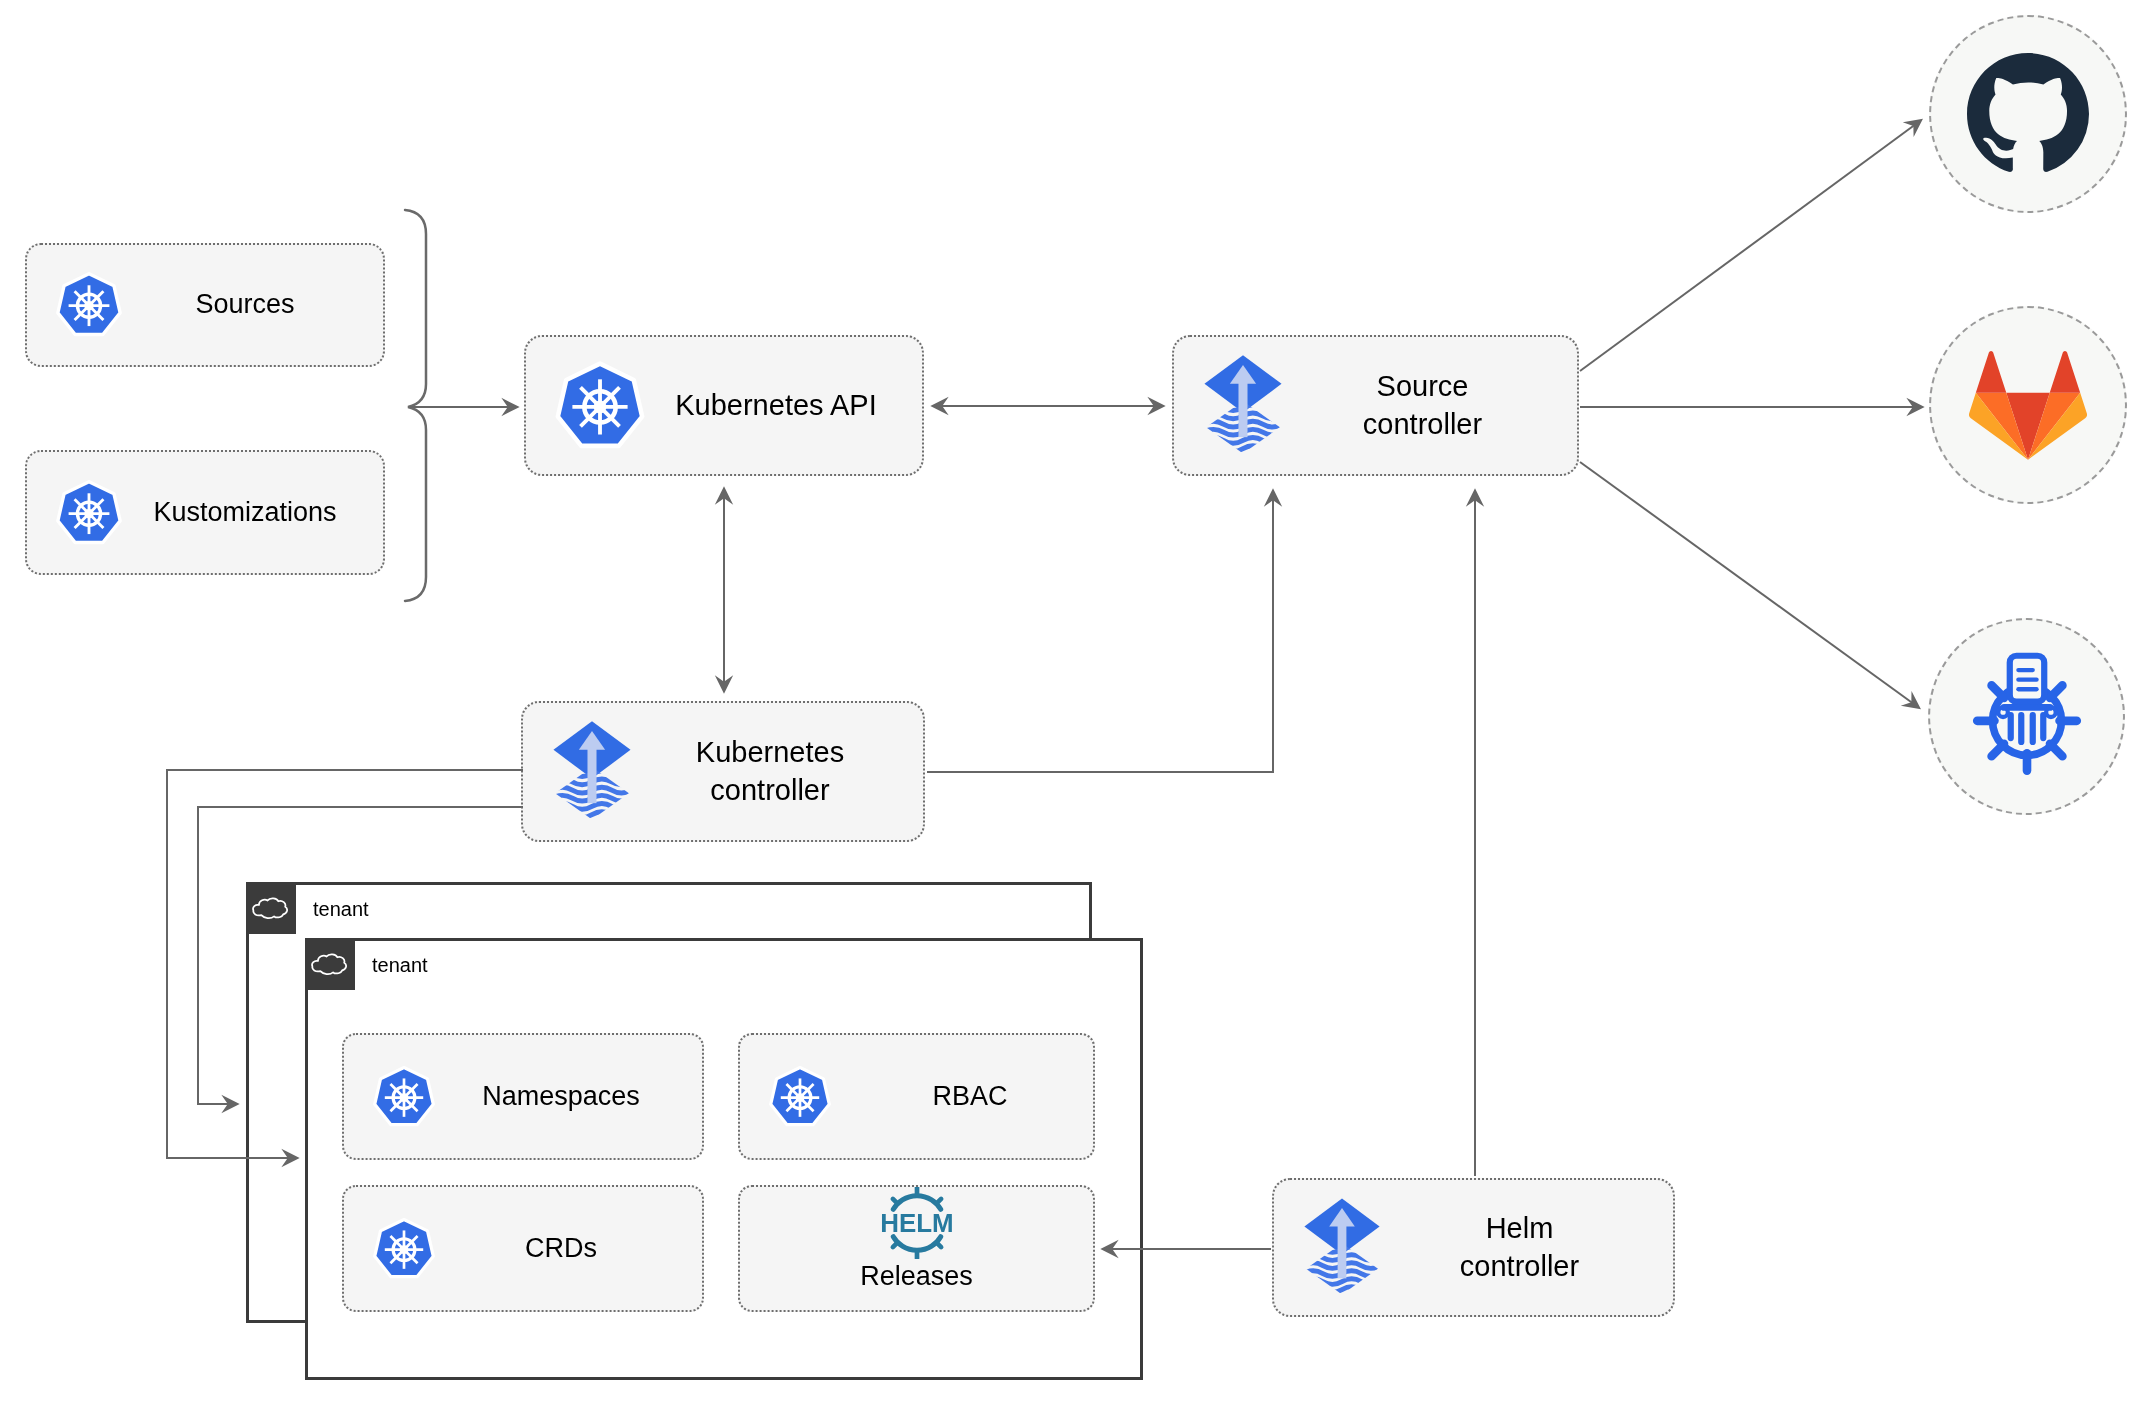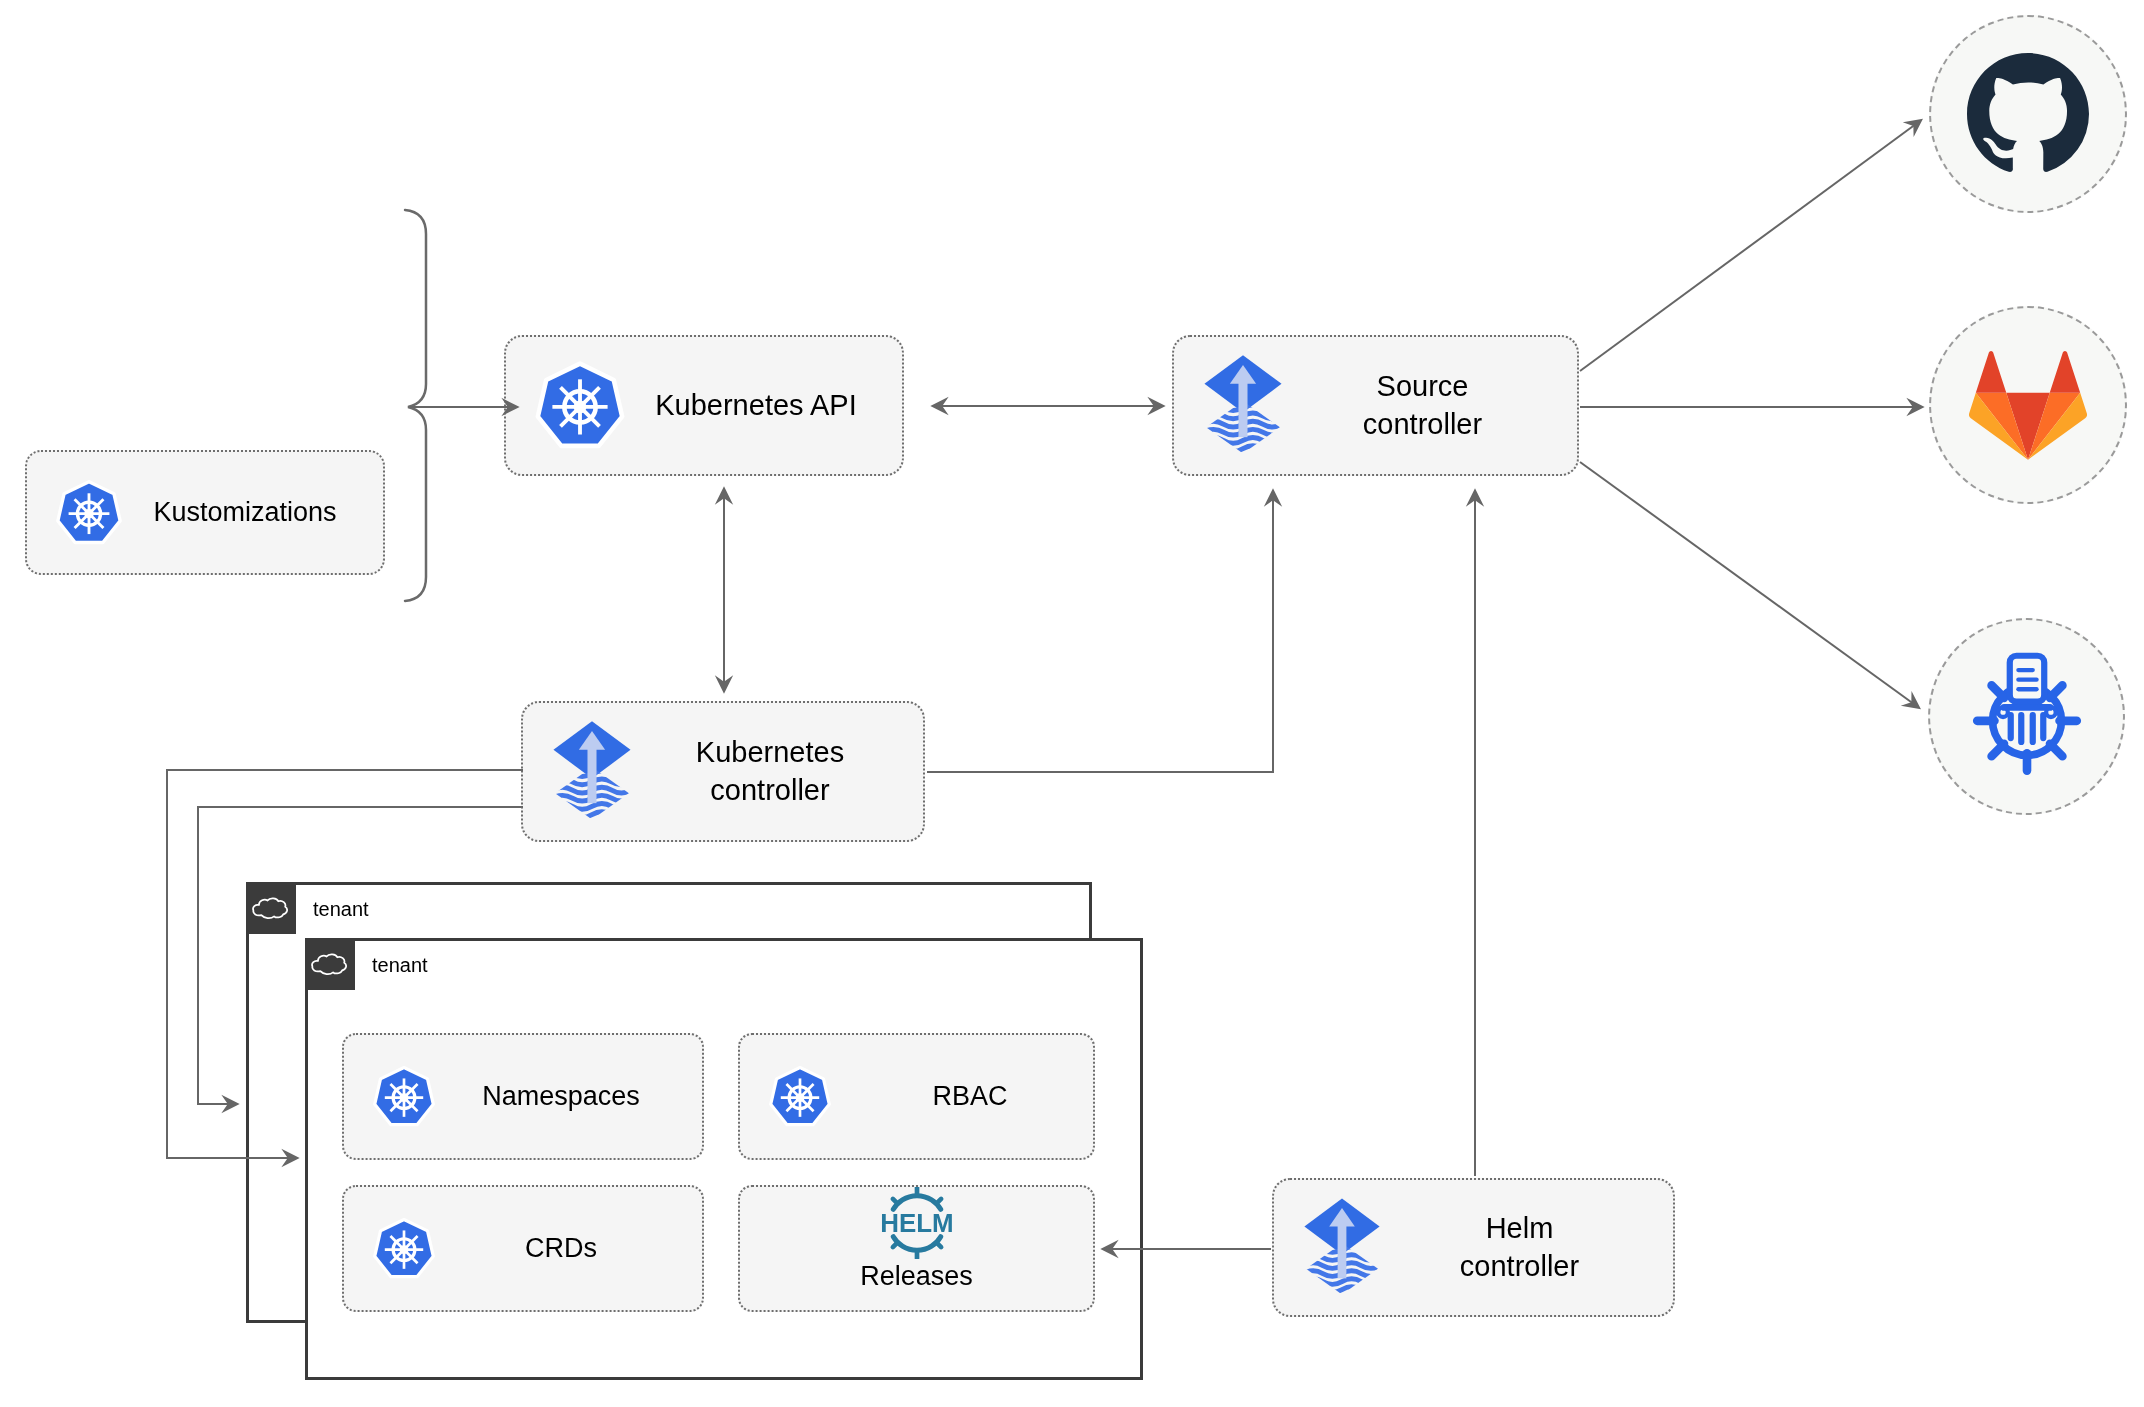--- a/index.html
+++ b/index.html
@@ -141,29 +141,35 @@
 
   <div class="tenant z2" style="left:305px;top:938px;width:838px;height:442px;">
     <div class="tenant-tab">
       <svg width="38" height="25">
           <use href="#sym-cloud"></use>
         </svg>
     </div>
     <div class="tenant-label">tenant</div>
   </div>
 
+  <div class="node z3" style="left:25px;top:243px;width:360px;height:124px;border-radius:16px;">
+    <svg width="68" height="68">
+        <use href="#sym-k8s"></use>
+      </svg>
+    <div class="label">Sources</div>
+  </div>
 
   <div class="node z3" style="left:25px;top:450px;width:360px;height:125px;border-radius:16px;">
     <svg width="68" height="68">
         <use href="#sym-k8s"></use>
       </svg>
     <div class="label">Kustomizations</div>
   </div>
 
-  <div class="node big z3" style="left:504px;top:335px;width:400px;height:141px;">
+  <div class="node big z3" style="left:524px;top:335px;width:400px;height:141px;">
     <svg width="92" height="92">
         <use href="#sym-k8s"></use>
       </svg>
     <div class="label">Kubernetes API</div>
   </div>
 
   <div class="node big z3" style="left:1172px;top:335px;width:407px;height:141px;">
     <svg width="82" height="102">
         <use href="#sym-flux"></use>
       </svg>

